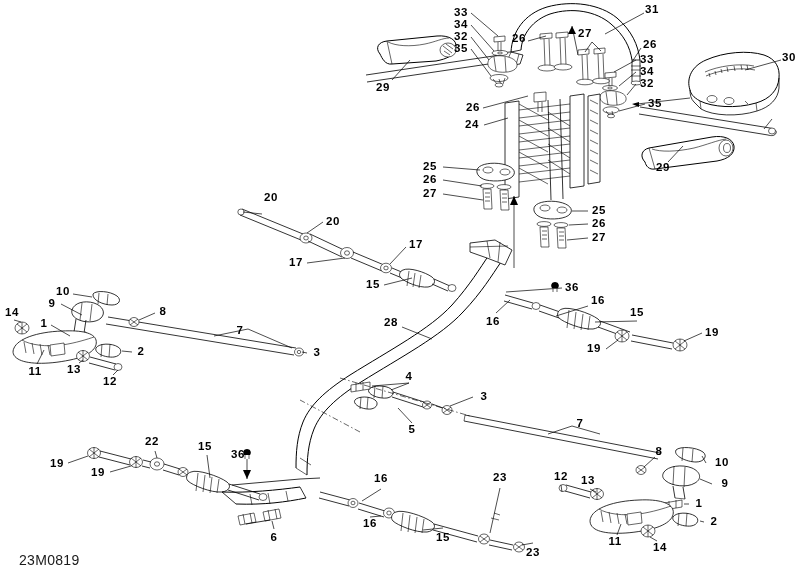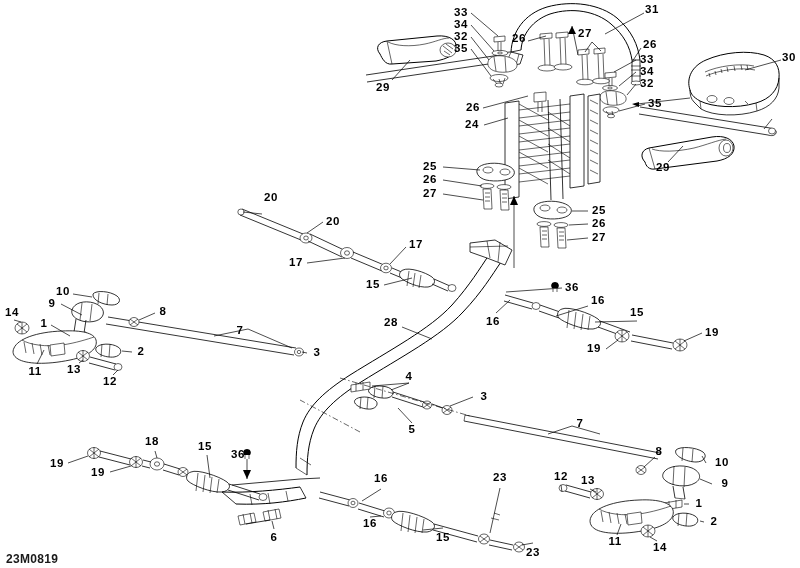--- a/index.html
+++ b/index.html
@@ -28,25 +28,25 @@
     font-size: 11.5px;
     color: #000000;
     letter-spacing: 0.5px;
     white-space: nowrap;
     line-height: 1;
     transform: translate(-50%, -50%);
     user-select: none;
   }
   #figure-code {
     position: absolute;
-    left: 6px;
+    left: 19px;
     top: 552px;
     font-family: "Liberation Sans", sans-serif;
-    font-size: 12px;
-    font-weight: bold;
+    font-size: 14px;
+    font-weight: normal;
     color: #1a1a1a;
     letter-spacing: 0.3px;
     white-space: nowrap;
   }
   svg { display: block; }
   .ln { stroke: #000; stroke-width: 0.8; fill: none; }
   .ln-thin { stroke: #000; stroke-width: 0.6; fill: none; }
   .ln-med { stroke: #000; stroke-width: 1.0; fill: none; }
   .leader { stroke: #000; stroke-width: 0.7; fill: none; }
   .fillw { fill: #ffffff; stroke: #000; stroke-width: 0.8; }
@@ -582,21 +582,21 @@
       <div class="callout" style="left: 594px; top: 349px;">19</div>
       <div class="callout" style="left: 141px; top: 352px;">2</div>
       <div class="callout" style="left: 317px; top: 353px;">3</div>
       <div class="callout" style="left: 35px; top: 372px;">11</div>
       <div class="callout" style="left: 74px; top: 370px;">13</div>
       <div class="callout" style="left: 110px; top: 382px;">12</div>
       <div class="callout" style="left: 409px; top: 377px;">4</div>
       <div class="callout" style="left: 484px; top: 397px;">3</div>
       <div class="callout" style="left: 412px; top: 430px;">5</div>
       <div class="callout" style="left: 580px; top: 424px;">7</div>
-      <div class="callout" style="left: 152px; top: 442px;">18</div>
+      <div class="callout" style="left: 152px; top: 442px;">22</div>
       <div class="callout" style="left: 205px; top: 447px;">15</div>
       <div class="callout" style="left: 238px; top: 455px;">36</div>
       <div class="callout" style="left: 57px; top: 464px;">19</div>
       <div class="callout" style="left: 98px; top: 473px;">19</div>
       <div class="callout" style="left: 659px; top: 452px;">8</div>
       <div class="callout" style="left: 722px; top: 463px;">10</div>
       <div class="callout" style="left: 725px; top: 484px;">9</div>
       <div class="callout" style="left: 561px; top: 477px;">12</div>
       <div class="callout" style="left: 588px; top: 481px;">13</div>
       <div class="callout" style="left: 699px; top: 504px;">1</div>

